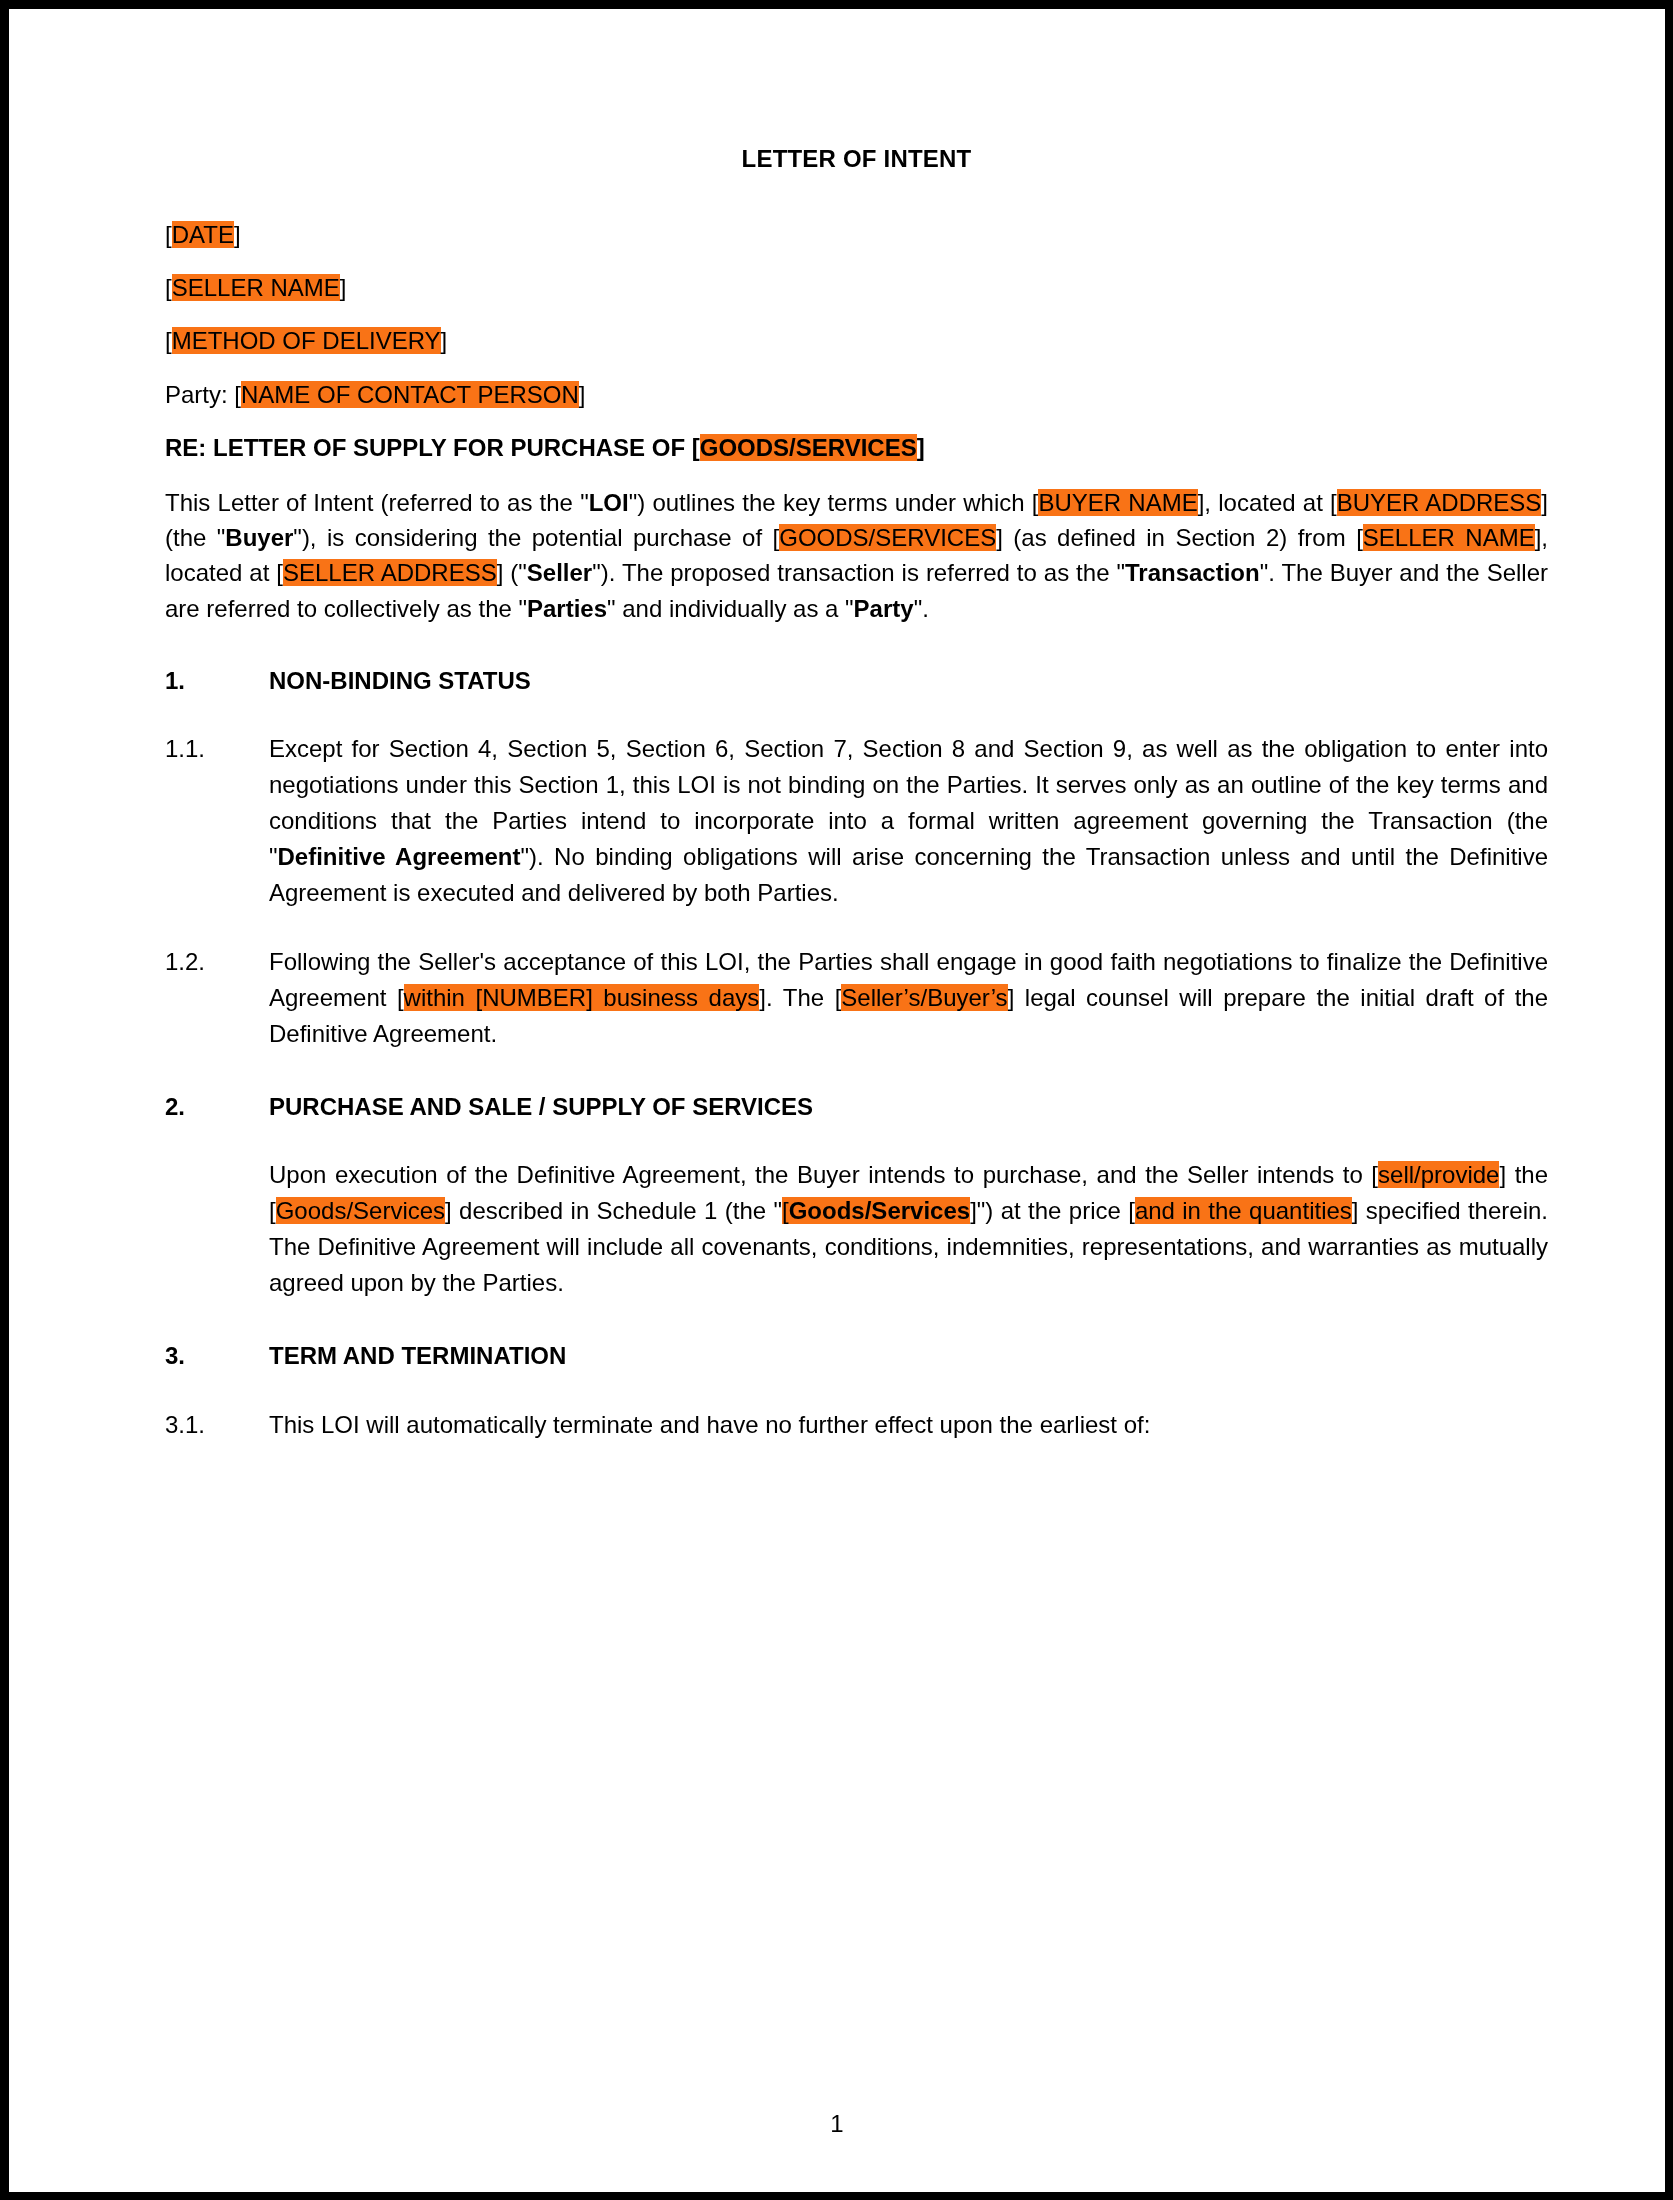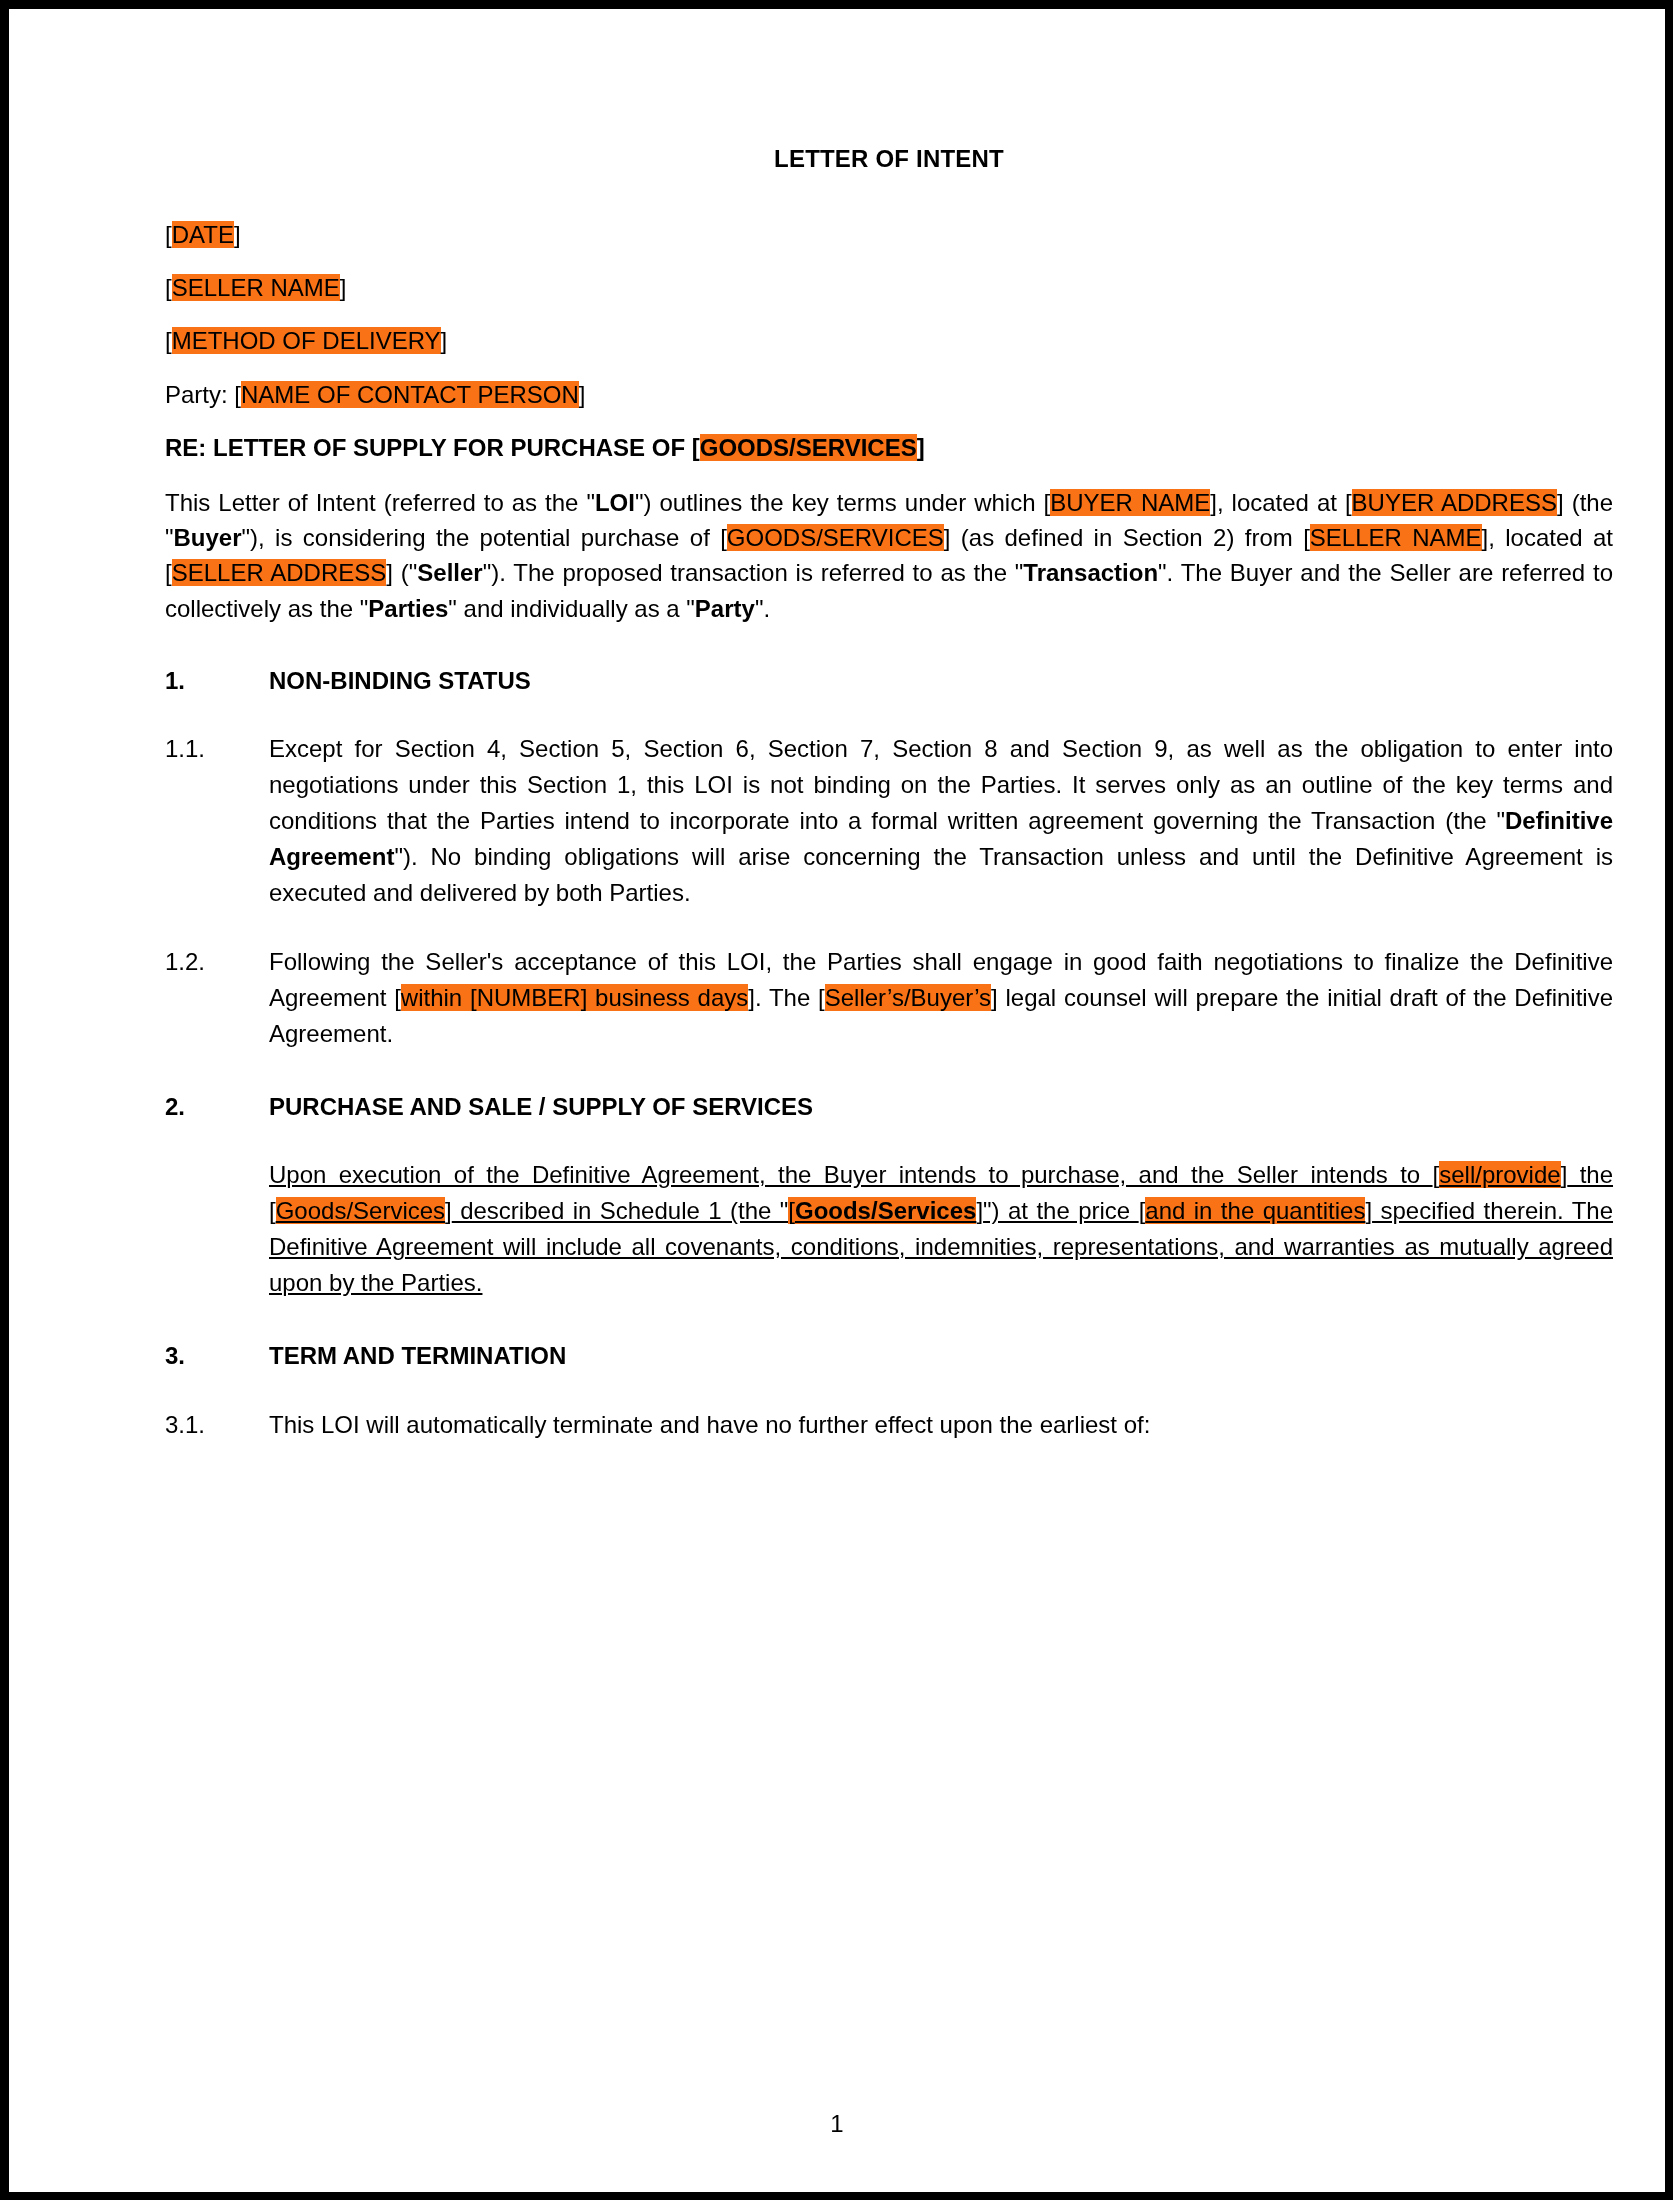--- a/index.html
+++ b/index.html
@@ -14,21 +14,21 @@
     position: relative;
     width: 1674px;
     height: 2201px;
     box-sizing: border-box;
     background: #ffffff;
     border: 9.7px solid #000000;
     overflow: hidden;
   }
   .page-inner {
     box-sizing: border-box;
-    padding: 136px 52px 0 156px;
+    padding: 136px 117px 0 156px;
     height: 100%;
     position: relative;
   }
   .doc-title {
     text-align: center;
     font-weight: bold;
     font-size: 24px;
     letter-spacing: 0.2px;
     margin: 0 0 46px 0;
     color: #000;
@@ -100,21 +100,20 @@
   }
 
   .indent-para {
     margin-left: 104px;
     font-size: 24px;
     line-height: 1.5;
     color: #000;
     text-align: justify;
     text-align-last: left;
     margin-bottom: 33px;
-    text-decoration: underline;
   }
 
   .footer {
     position: absolute;
     left: 0;
     right: 0;
     bottom: 54px;
     text-align: center;
     font-size: 24px;
     color: #000;

